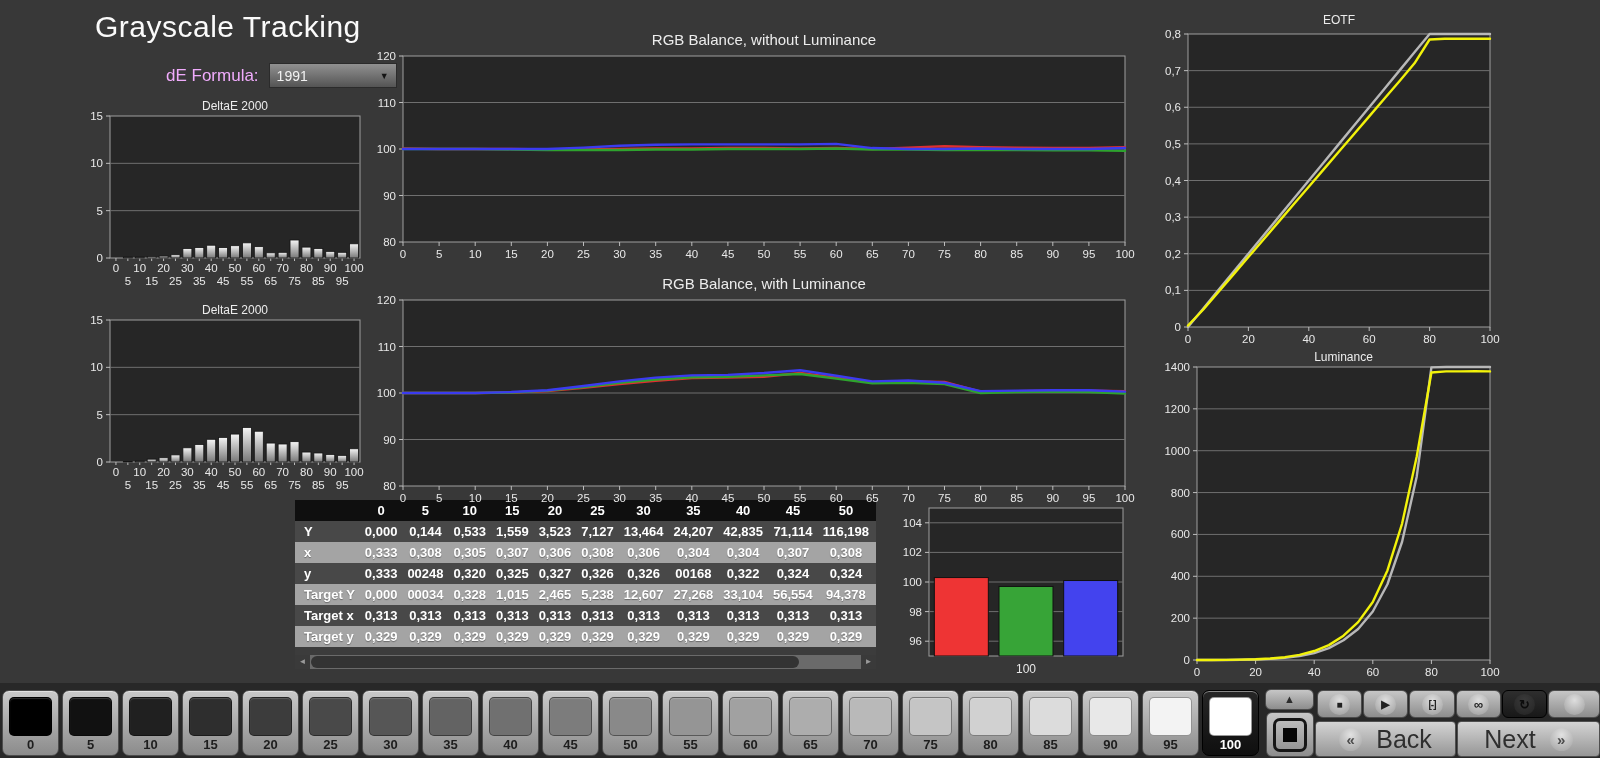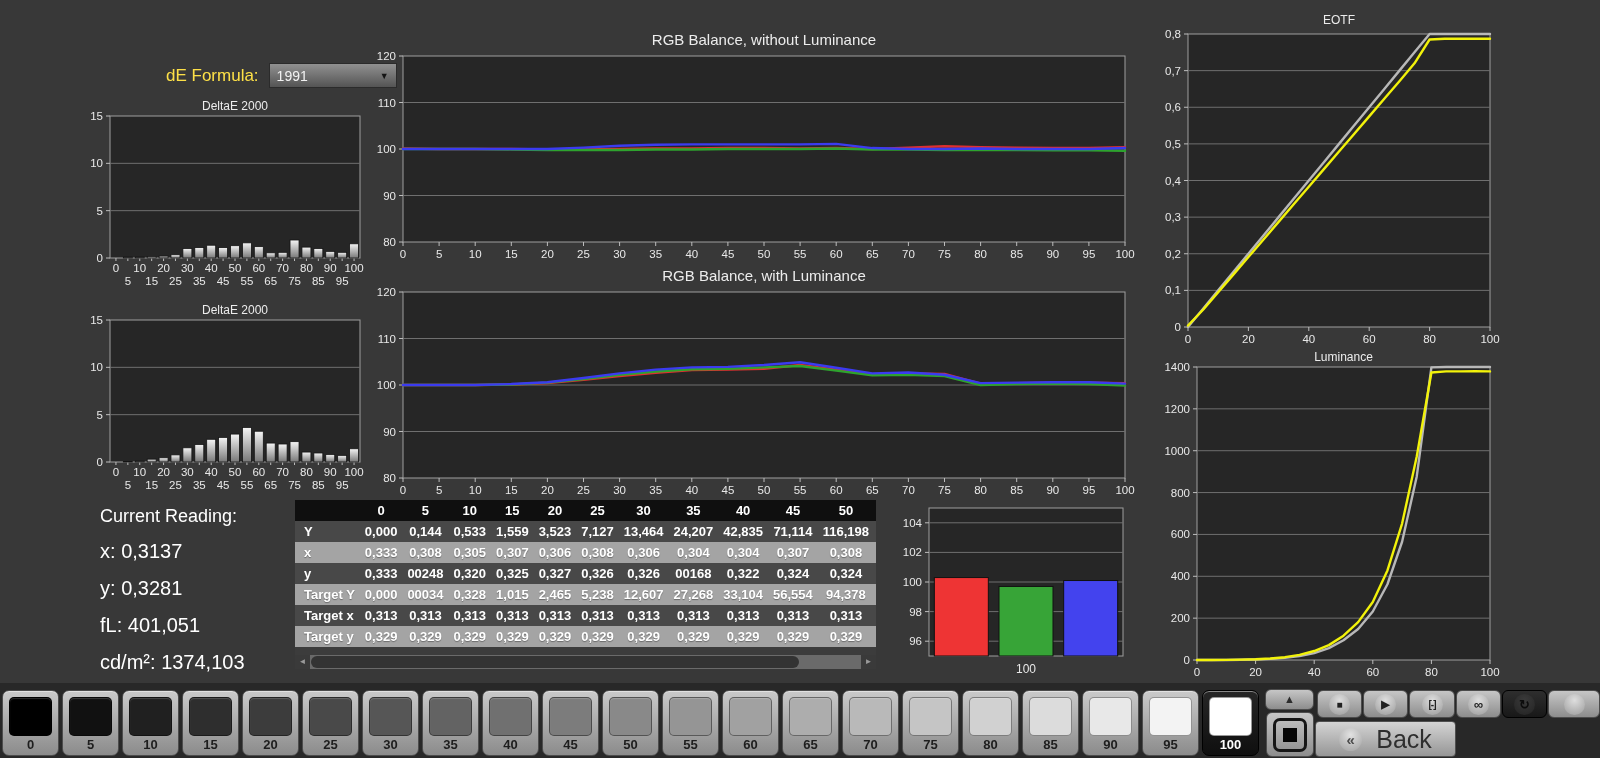--- a/index.html
+++ b/index.html
@@ -2,21 +2,21 @@
 <html><head>
 <meta charset="utf-8">
 <style>
   html,body{margin:0;padding:0;background:#383838;}
   #app{position:relative;width:1600px;height:758px;background:#383838;overflow:hidden;
        font-family:"Liberation Sans",sans-serif;-webkit-font-smoothing:antialiased;}
   svg text{font-family:"Liberation Sans",sans-serif;}
   .chart{position:absolute;}
   #page-title{position:absolute;left:95px;top:10px;font-size:30px;color:#fafafa;letter-spacing:.5px;}
   .de-row{position:absolute;left:166px;top:63px;display:flex;align-items:center;gap:10px;}
-  .de-label{font-size:17px;color:#fde047;}
+  .de-label{font-size:17px;color:#f0abfc;}
   .de-select{width:112px;height:23px;background:linear-gradient(#919191,#545454);border:1px solid #2b2b2b;
              display:flex;align-items:center;justify-content:space-between;padding:0 7px;color:#f2f2f2;font-size:14px;cursor:default;}
   .de-select .arr{font-size:9px;color:#141414;}
   #reading{position:absolute;left:100px;top:506px;color:#ffffff;}
   .cr-h{font-size:18px;margin-bottom:13px;}
   .cr-line{font-size:20px;margin-bottom:14px;}
   
   #meas-table{position:absolute;left:295px;top:500px;width:581px;height:169px;overflow:hidden;background:#3c3c3c;}
   #meas-grid{border-collapse:collapse;table-layout:fixed;}
   #meas-grid th,#meas-grid td{height:21px;padding:0 5px;font-size:13px;font-weight:bold;color:#fff;
@@ -51,36 +51,30 @@
   .nav-btn{position:absolute;border-radius:4px;background:linear-gradient(#d4d4d4,#969696);border:1px solid #4f4f4f;
            box-sizing:border-box;display:flex;align-items:center;justify-content:center;gap:14px;
            font-size:25px;color:#2f2f2f;cursor:pointer;}
   .nav-circle{width:23px;height:23px;border-radius:50%;background:radial-gradient(circle at 50% 30%,#e2e2e2,#a0a0a0);
               display:flex;align-items:center;justify-content:center;font-size:15px;color:#4c4c4c;font-weight:bold;flex:none;}
 </style>
 </head>
 <body>
 
 <div id="app">
+  <div id="page-title">Grayscale Tracking</div>
 
   <div class="de-row">
     <span class="de-label">dE Formula:</span>
     <div class="de-select">
       <span>1991</span>
       <span class="arr">▼</span>
     </div>
   </div>
 
-  <div id="reading">
-    <div class="cr-h">Current Reading:</div>
-    <div class="cr-line"><span>x:</span> <span>0,3137</span></div>
-    <div class="cr-line"><span>y:</span> <span>0,3281</span></div>
-    <div class="cr-line"><span>fL:</span> <span>401,051</span></div>
-    <div class="cr-line"><span>cd/m²:</span> <span>1374,103</span></div>
-  </div>
 
   <div id="meas-table">
     <table id="meas-grid">
         <colgroup>
           <col style="width: 92px;">
           <col style="width: 41px;">
           <col style="width: 41px;">
           <col style="width: 41px;">
           <col style="width: 41px;">
           <col style="width: 41px;">
@@ -331,20 +325,24 @@
           <span style="font-size:13px;">↻</span>
         </span>
     </div>
     <div class="ctl-btn blank" style="left:1548px;top:7px;width:52px;height:28px;">
       <span class="icon-circle"></span>
     </div>
 
     <div class="nav-btn" style="left:1315px;top:38px;width:141px;height:36px;">
       <span class="nav-circle">«</span>
       <span>Back</span>
+    </div>
+    <div class="nav-btn" style="left:1457px;top:38px;width:143px;height:36px;">
+      <span>Next</span>
+      <span class="nav-circle">»</span>
     </div>
   </div>
 <div class="chart" style="left: 78px; top: 98px;"><svg width="292" height="200" viewBox="0 0 292 200">
         <rect x="32" y="18" width="250" height="142" fill="#262626" stroke="#9e9e9e" stroke-width="1"></rect>
         <text x="157" y="12" fill="#ececec" font-size="12" text-anchor="middle">DeltaE 2000</text>
         <line x1="28" y1="160" x2="32" y2="160" stroke="#bdbdbd"></line>
         <text x="25" y="164" fill="#e8e8e8" font-size="11.5" text-anchor="end">0</text>
         <line x1="32" y1="112.66666666666667" x2="282" y2="112.66666666666667" stroke="#6f6f6f" stroke-width="1"></line>
         <line x1="28" y1="112.66666666666667" x2="32" y2="112.66666666666667" stroke="#bdbdbd"></line>
         <text x="25" y="116.66666666666667" fill="#e8e8e8" font-size="11.5" text-anchor="end">5</text>
@@ -559,21 +557,21 @@
         <line x1="684.8000000000001" y1="214" x2="684.8000000000001" y2="218" stroke="#bdbdbd"></line>
         <text x="684.8000000000001" y="230" fill="#e8e8e8" font-size="11.5" text-anchor="middle">90</text>
         <line x1="720.9" y1="214" x2="720.9" y2="218" stroke="#bdbdbd"></line>
         <text x="720.9" y="230" fill="#e8e8e8" font-size="11.5" text-anchor="middle">95</text>
         <line x1="757" y1="214" x2="757" y2="218" stroke="#bdbdbd"></line>
         <text x="757" y="230" fill="#e8e8e8" font-size="11.5" text-anchor="middle">100</text>
         <polyline points="35,120.53500000000003 71.1,121 107.2,121 143.3,121 179.4,121.46499999999997 215.5,121.46499999999997 251.6,121 287.7,120.53500000000003 323.8,120.53500000000003 359.90000000000003,120.06999999999998 396,120.06999999999998 432.1,120.53500000000003 468.2,120.06999999999998 504.3,121 540.4,119.605 576.5,118.21000000000002 612.6,119.13999999999997 648.6999999999999,119.605 684.8000000000001,120.06999999999998 720.9,120.06999999999998 757,119.13999999999997" fill="none" stroke="#e03030" stroke-width="2.4" stroke-linejoin="round" stroke-linecap="round"></polyline>
         <polyline points="35,121 71.1,121 107.2,121 143.3,121.46499999999997 179.4,121.93 215.5,121.93 251.6,121.93 287.7,121.46499999999997 323.8,121.46499999999997 359.90000000000003,121 396,121 432.1,121 468.2,120.53500000000003 504.3,121.46499999999997 540.4,121.46499999999997 576.5,121.93 612.6,121.93 648.6999999999999,121.93 684.8000000000001,122.395 720.9,122.395 757,122.86000000000003" fill="none" stroke="#2ea32e" stroke-width="2.4" stroke-linejoin="round" stroke-linecap="round"></polyline>
         <polyline points="35,121 71.1,121 107.2,121 143.3,121 179.4,121 215.5,119.605 251.6,117.74499999999999 287.7,116.81499999999997 323.8,116.35 359.90000000000003,116.35 396,116.35 432.1,116.35 468.2,115.88500000000002 504.3,120.06999999999998 540.4,121 576.5,121 612.6,120.53500000000003 648.6999999999999,121 684.8000000000001,121 720.9,121 757,120.06999999999998" fill="none" stroke="#3b3bf0" stroke-width="2.4" stroke-linejoin="round" stroke-linecap="round"></polyline>
       </svg></div>
-    <div class="chart" style="left: 368px; top: 264px; text-align: center;"><svg width="768" height="236" viewBox="0 0 768 236">
+    <div class="chart" style="left: 368px; top: 272px; text-align: center;"><svg width="768" height="236" viewBox="0 0 768 236">
         <rect x="35" y="28" width="722" height="186" fill="#262626" stroke="#9e9e9e" stroke-width="1"></rect>
         <text x="396" y="17" fill="#ececec" font-size="15" text-anchor="middle">RGB Balance, with Luminance</text>
         <line x1="31" y1="214" x2="35" y2="214" stroke="#bdbdbd"></line>
         <text x="28" y="218" fill="#e8e8e8" font-size="11.5" text-anchor="end">80</text>
         <line x1="35" y1="167.5" x2="757" y2="167.5" stroke="#6f6f6f" stroke-width="1"></line>
         <line x1="31" y1="167.5" x2="35" y2="167.5" stroke="#bdbdbd"></line>
         <text x="28" y="171.5" fill="#e8e8e8" font-size="11.5" text-anchor="end">90</text>
         <line x1="35" y1="121" x2="757" y2="121" stroke="#6f6f6f" stroke-width="1"></line>
         <line x1="31" y1="121" x2="35" y2="121" stroke="#bdbdbd"></line>
         <text x="28" y="125" fill="#e8e8e8" font-size="11.5" text-anchor="end">100</text>

